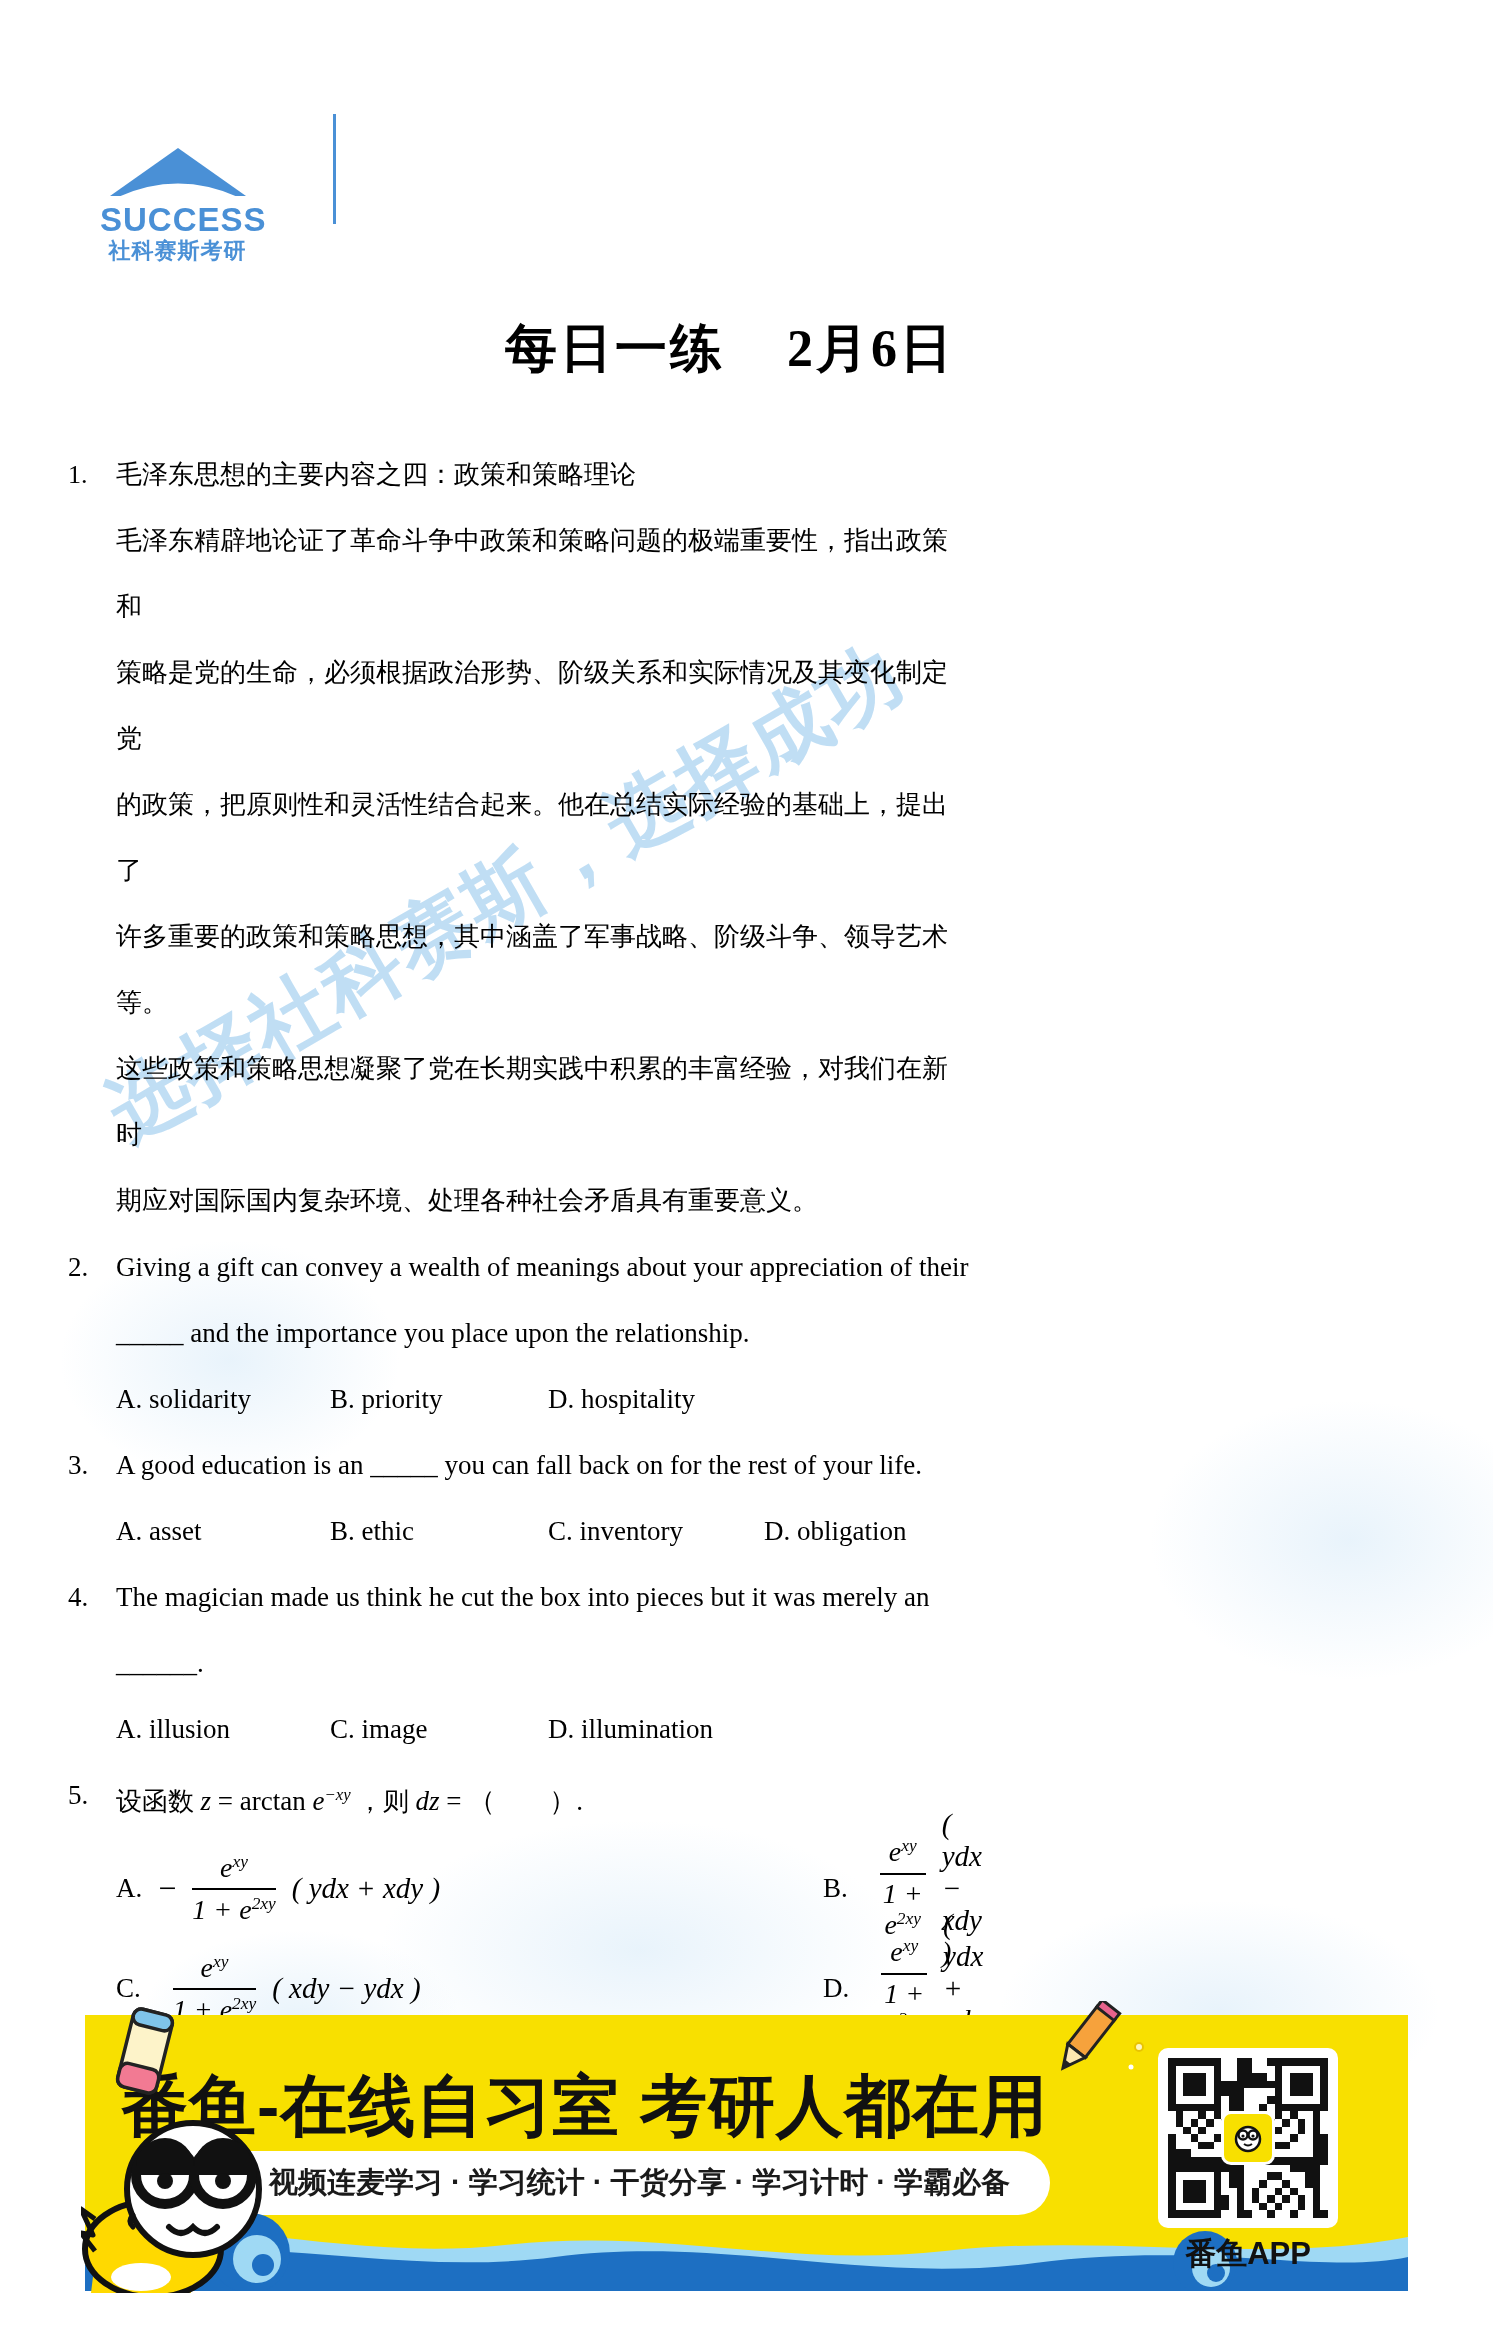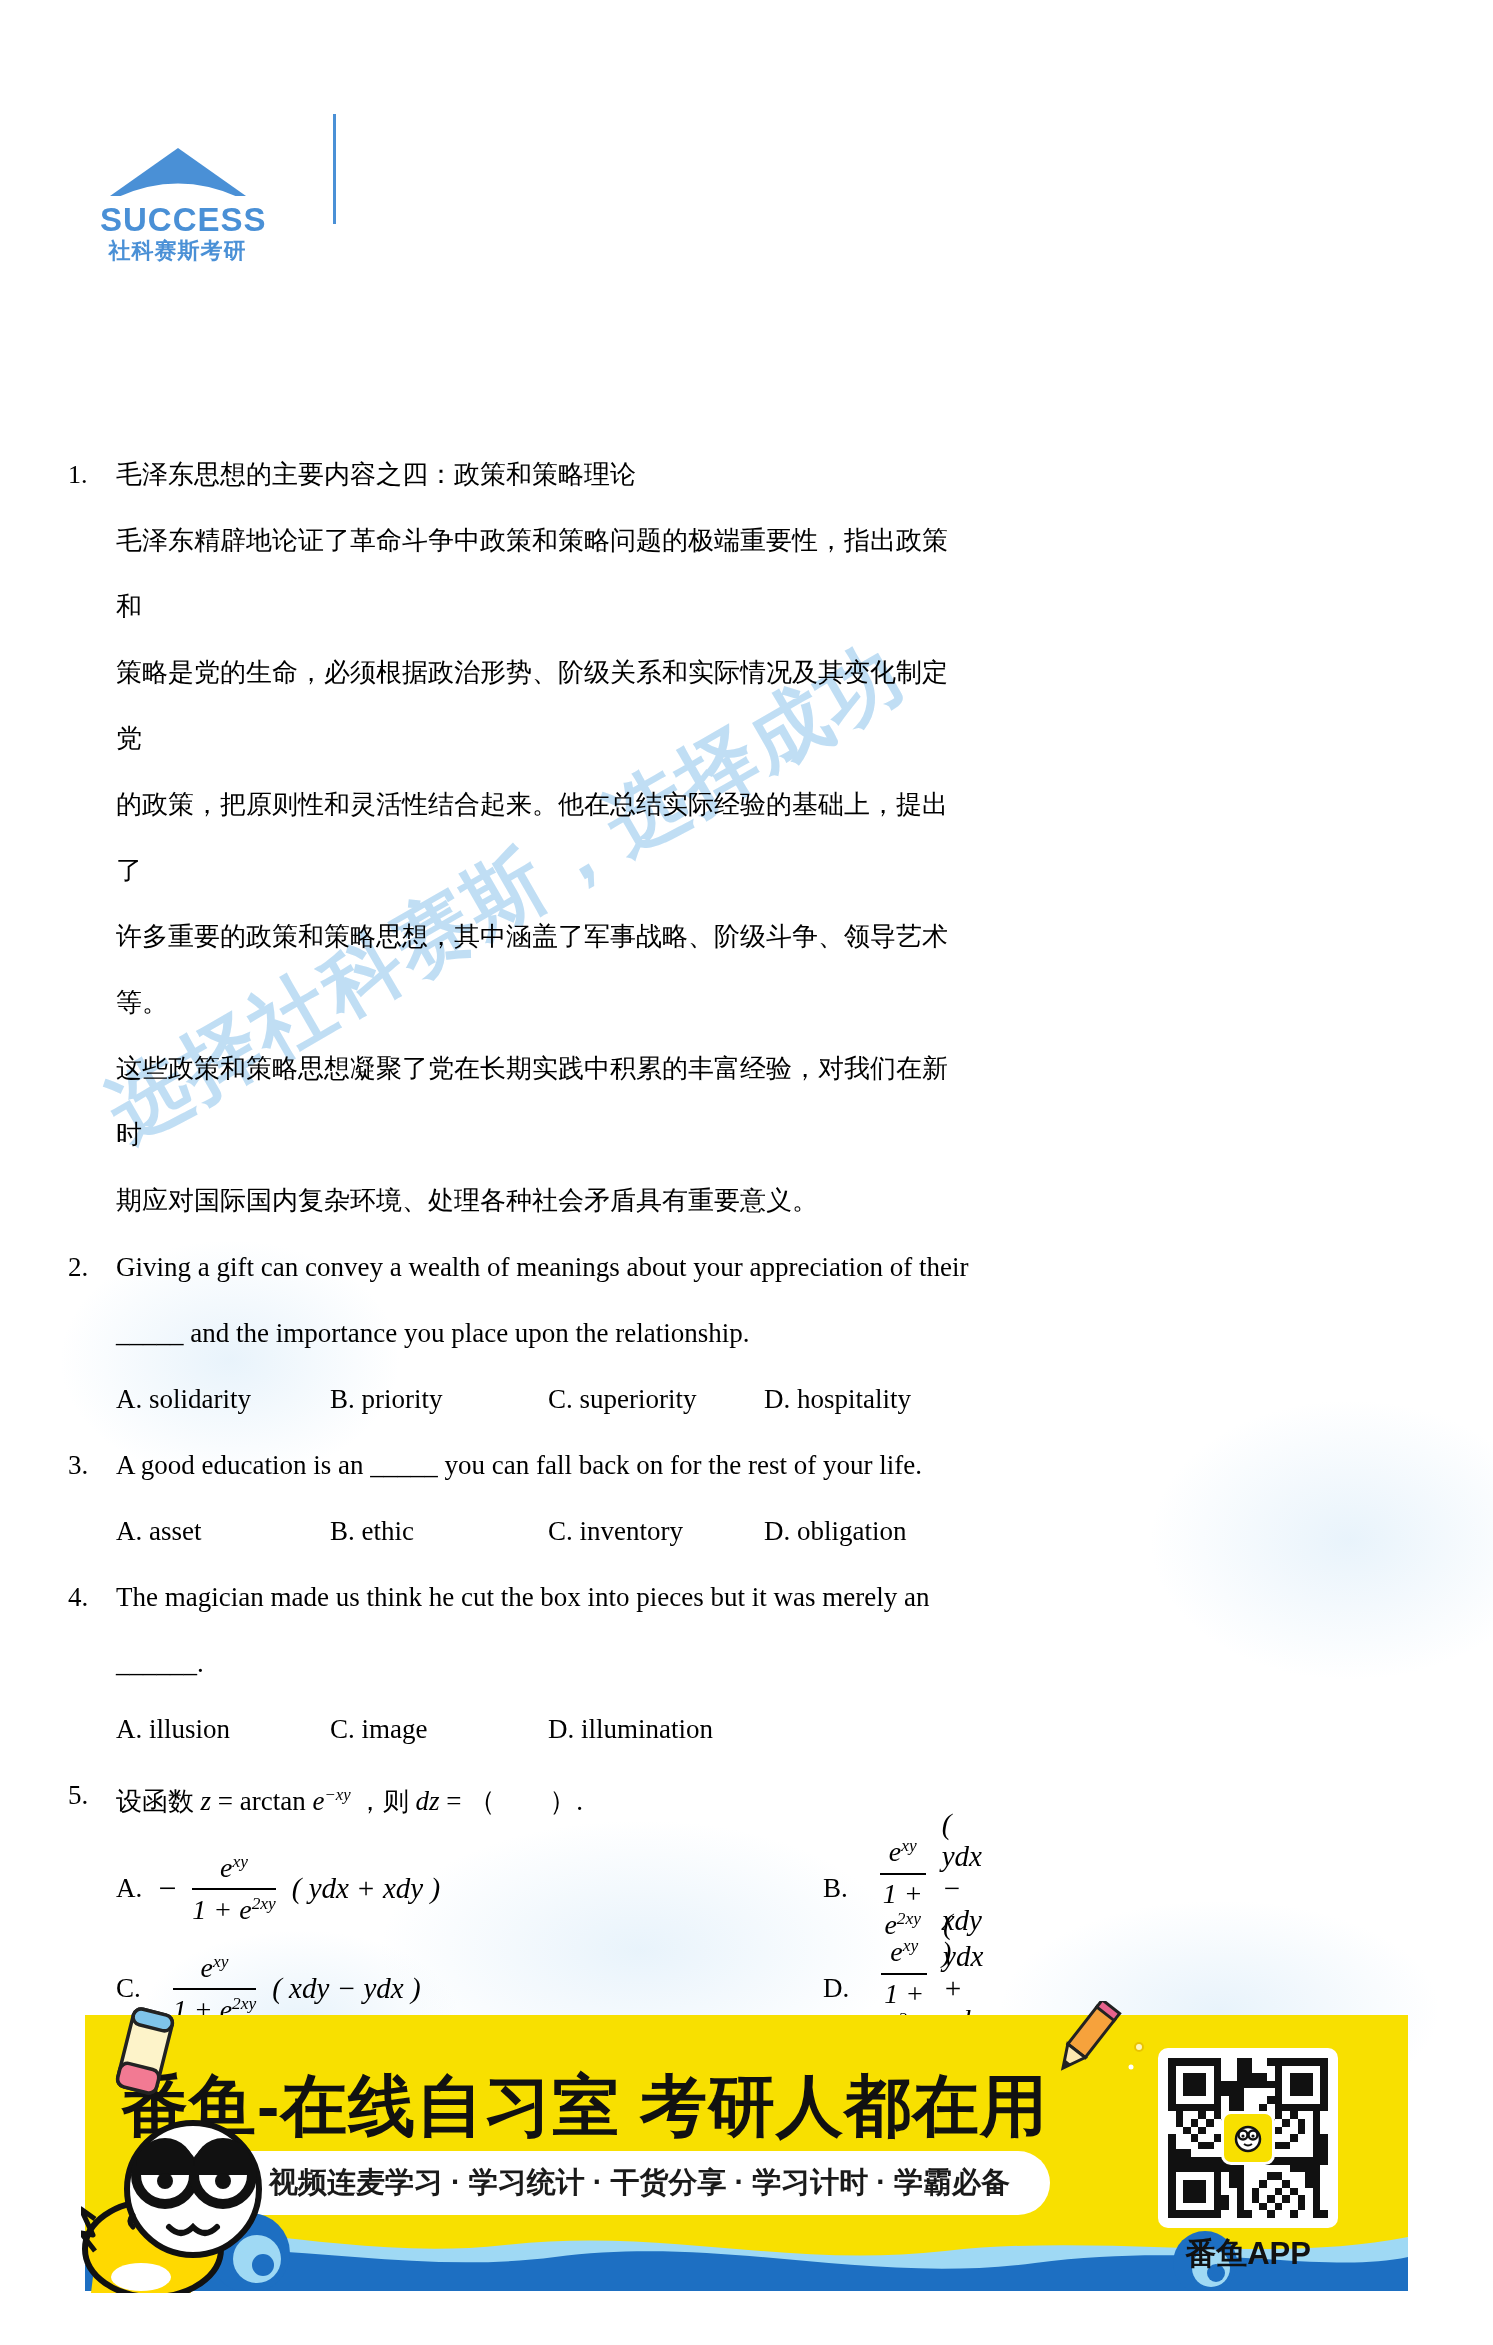--- a/index.html
+++ b/index.html
@@ -73,20 +73,24 @@
   <div class="logo">
     <svg width="140" height="52" viewBox="0 0 140 52">
       <path d="M70,2 L138,50 L2,50 Z" fill="#4a90d6"></path>
       <path d="M10,51 Q70,24 130,51 Z" fill="#ffffff"></path>
     </svg>
     <span class="logo-brand">SUCCESS</span>
     <span class="logo-sub">社科赛斯考研</span>
   </div>
   <div class="header-divider"></div>
 
+  <div class="page-title">
+    <span>每日一练</span>
+    <span>2月6日</span>
+  </div>
 
   <div class="watermark">选择社科赛斯，选择成功</div>
   <div class="blob" style="left:60px;top:1240px;width:340px;height:240px;"></div>
   <div class="blob" style="left:1150px;top:1400px;width:400px;height:280px;"></div>
   <div class="blob" style="left:380px;top:1820px;width:520px;height:260px;"></div>
   <div class="blob" style="left:1000px;top:1900px;width:440px;height:220px;"></div>
   <div class="blob" style="left:140px;top:1930px;width:320px;height:180px;"></div>
 
   <div class="content">
 
@@ -101,21 +105,20 @@
       <div class="zh">期应对国际国内复杂环境、处理各种社会矛盾具有重要意义。</div>
     </div>
 
     <div class="q">
       <span class="q-num">2.</span>
       <div class="en">Giving a gift can convey a wealth of meanings about your appreciation of their</div>
       <div class="en">_____ and the importance you place upon the relationship.</div>
       <div class="opts">
         <span>A. solidarity</span>
         <span>B. priority</span>
-        <span>C. superiority</span>
         <span>D. hospitality</span>
       </div>
     </div>
 
     <div class="q">
       <span class="q-num">3.</span>
       <div class="en">A good education is an _____ you can fall back on for the rest of your life.</div>
       <div class="opts">
         <span>A. asset</span>
         <span>B. ethic</span>

